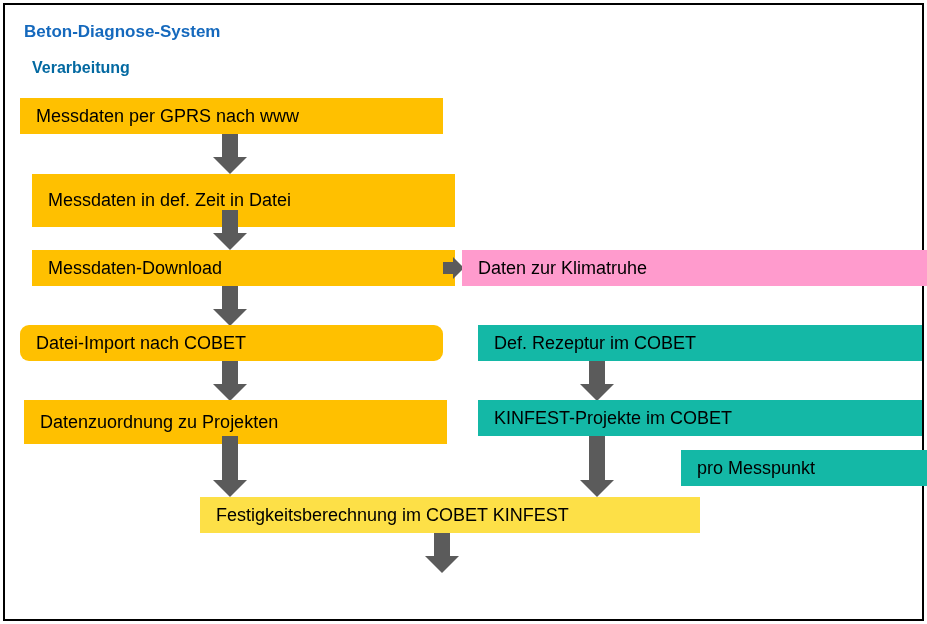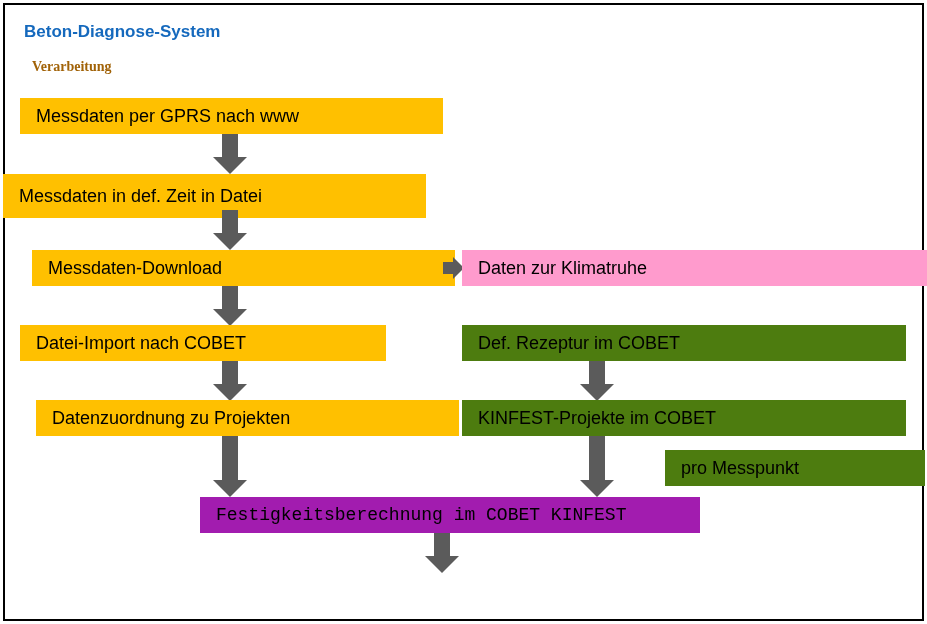--- a/index.html
+++ b/index.html
@@ -37,44 +37,43 @@
     font-size: 17px;
     font-weight: bold;
     color: #1569BD;
     letter-spacing: 0px;
     margin-left: 24px;
   }
   .section-label {
     position: absolute;
     left: 32px;
     top: 59px;
-    font-size: 14px;
+    font-size: 16px;
     font-weight: bold;
-    color: #a16207;
-    font-family: Liberation Serif, serif;
+    color: #0369a1;
   }
   .node {
     position: absolute;
     box-sizing: border-box;
     display: flex;
     align-items: center;
     color: #000000;
     font-size: 18px;
     padding-left: 16px;
     white-space: nowrap;
     overflow: hidden;
   }
   .node .sub {
     font-size: 14px;
     margin-left: 7px;
   }
   .c-yellow { background: #FFC000; }
   .c-pink   { background: #FF9BCD; }
-  .c-purple { background: #4d7c0f; }
-  .c-green  { background: #a21caf; font-family: Liberation Mono, monospace; }
+  .c-purple { background: #14b8a6; margin-left: 16px; }
+  .c-green  { background: #fde047; }
 
   
   .arrow-down {
     position: absolute;
   }
   .arrow-down .shaft {
     position: absolute;
     left: 50%;
     top: 0;
     transform: translateX(-50%);
@@ -126,21 +125,21 @@
 
   <div class="node c-yellow" style="left:20px; top:98px; width:423px; height:36px;">
     <span>Messdaten per GPRS nach www</span>
   </div>
 
   <div class="arrow-down" style="left:205px; top:134px; width:50px; height:40px;">
     <div class="shaft" style="width:16px; height:24px;"></div>
     <div class="head"></div>
   </div>
 
-  <div class="node c-yellow" style="left:3px; top:174px; width:423px; height:44px;text-align:center;">
+  <div class="node c-yellow" style="left:32px; top:174px; width:423px; height:53px;text-align:center;">
     <span>Messdaten in def. Zeit in Datei</span>
   </div>
 
   <div class="arrow-down" style="left:205px; top:210px; width:50px; height:40px;">
     <div class="shaft" style="width:16px; height:24px;"></div>
     <div class="head"></div>
   </div>
 
   <div class="node c-yellow" style="left:20px; top:250px; width:423px; height:36px;margin-left:12px;">
     <span>Messdaten-Download</span>
@@ -153,39 +152,39 @@
 
   <div class="node c-pink" style="left:462px; top:250px; width:536px; height:36px;">
     <span>Daten zur Klimatruhe</span>
   </div>
 
   <div class="arrow-down" style="left:205px; top:286px; width:50px; height:40px;">
     <div class="shaft" style="width:16px; height:24px;"></div>
     <div class="head"></div>
   </div>
 
-  <div class="node c-yellow" style="left:20px; top:325px; width:366px; height:36px;">
+  <div class="node c-yellow" style="left:20px; top:325px; width:423px; height:36px;border-radius:9px;">
     <span>Datei-Import nach COBET</span>
   </div>
 
   <div class="node c-purple" style="left:462px; top:325px; width:444px; height:36px;">
     <span>Def. Rezeptur im COBET</span>
   </div>
 
   <div class="arrow-down" style="left:205px; top:361px; width:50px; height:40px;">
     <div class="shaft" style="width:16px; height:24px;"></div>
     <div class="head"></div>
   </div>
 
   <div class="arrow-down" style="left:572px; top:361px; width:50px; height:40px;">
     <div class="shaft" style="width:16px; height:24px;"></div>
     <div class="head"></div>
   </div>
 
-  <div class="node c-yellow" style="left:36px; top:400px; width:423px; height:36px;">
+  <div class="node c-yellow" style="left:24px; top:400px; width:423px; height:44px;">
     <span>Datenzuordnung zu Projekten</span>
   </div>
 
   <div class="node c-purple" style="left:462px; top:400px; width:444px; height:36px;">
     <span>KINFEST-Projekte im COBET</span>
   </div>
 
   <div class="node c-purple" style="left:665px; top:450px; width:260px; height:36px;">
     <span>pro Messpunkt</span>
   </div>

